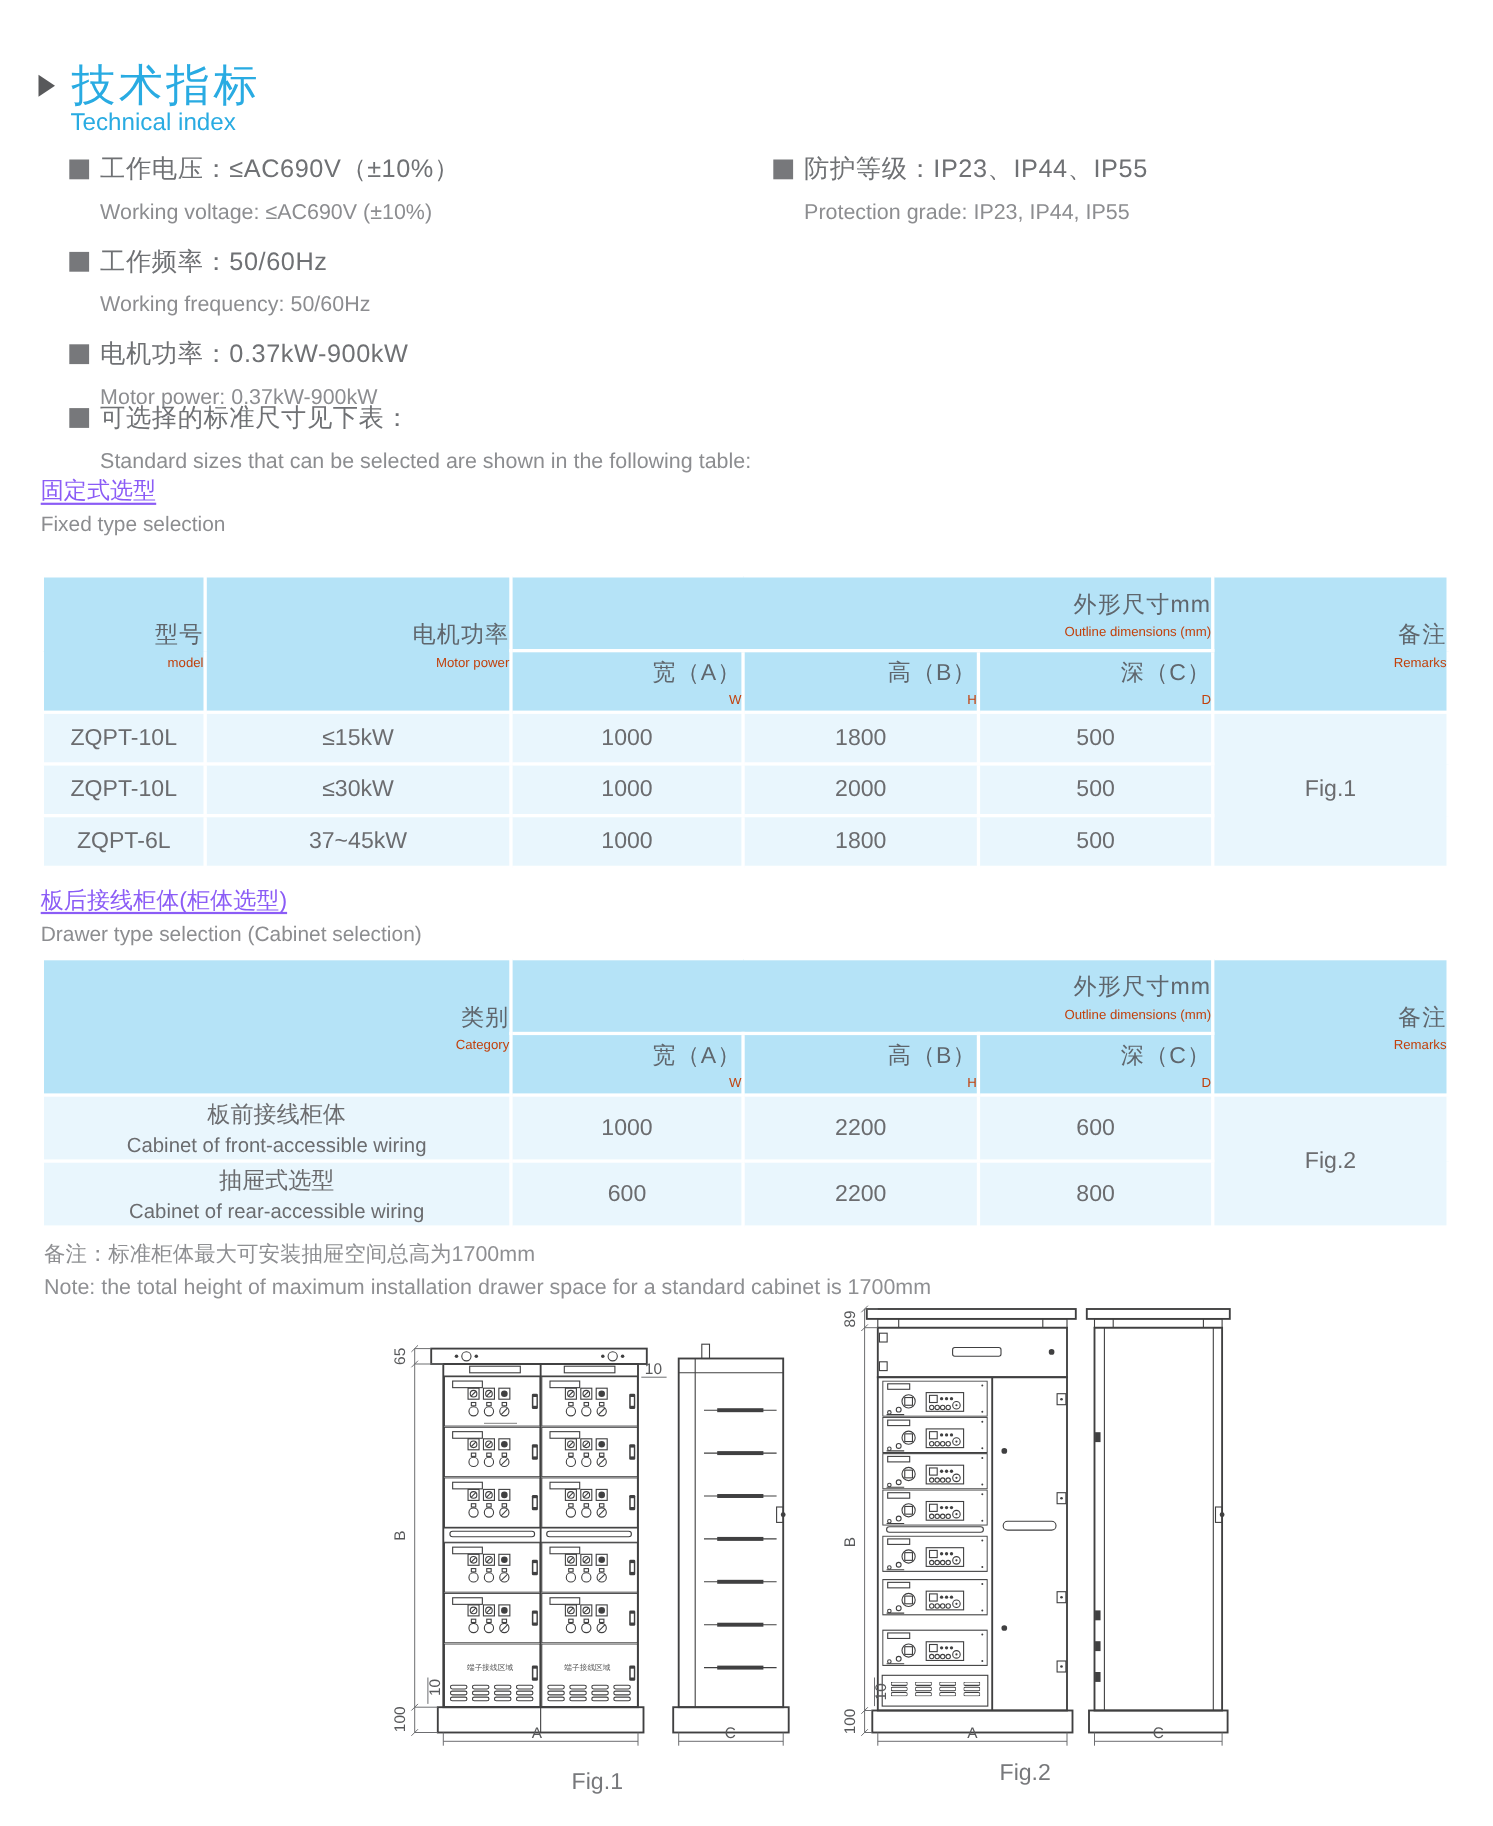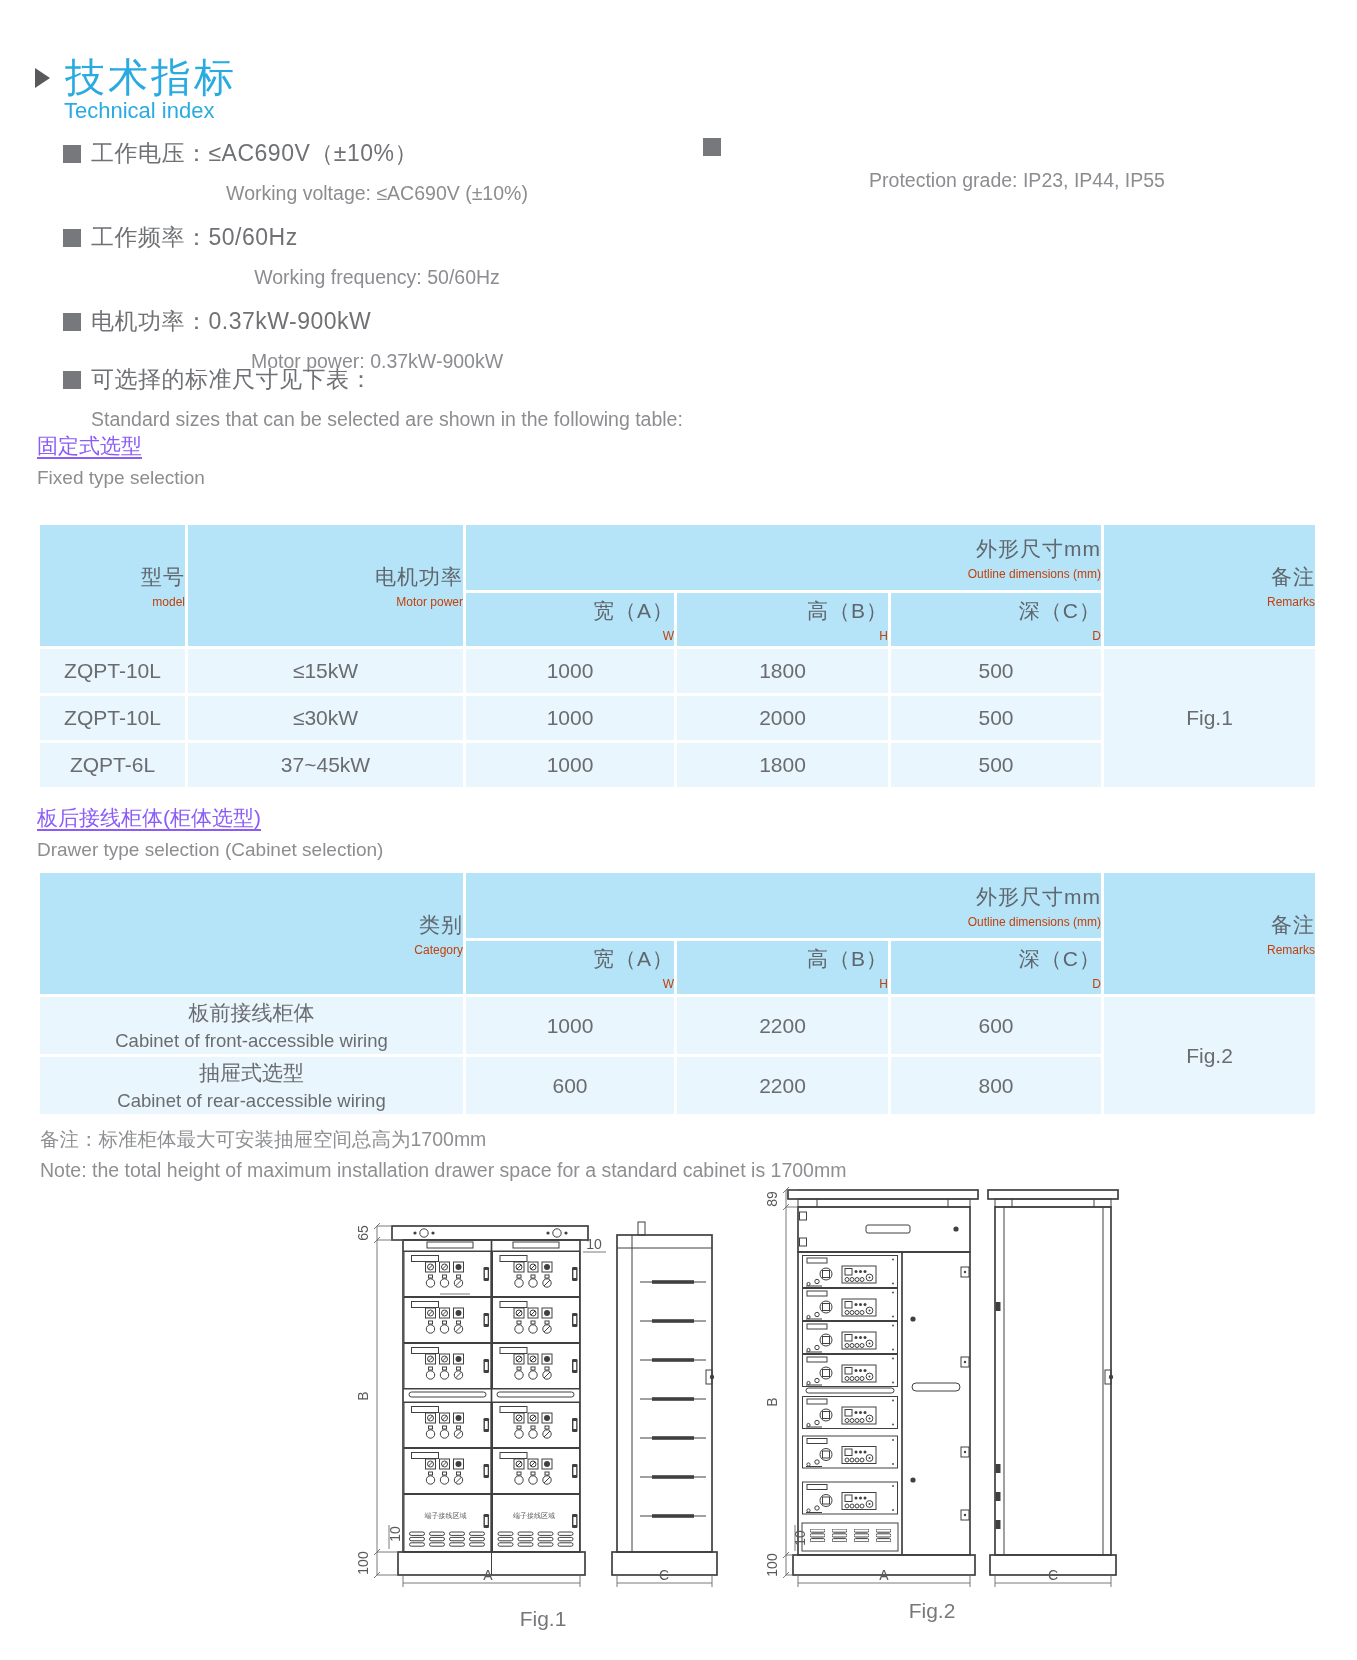--- a/index.html
+++ b/index.html
@@ -10,21 +10,21 @@
   .tri{width:0;height:0;border-left:15px solid #58595b;border-top:10px solid transparent;border-bottom:10px solid transparent;}
   .title-cn{font-size:40px;color:#29abe2;letter-spacing:3px;}
   .title-en{position:absolute;left:64px;top:86px;font-size:22px;color:#29abe2;}
   
   .spec-col{position:absolute;}
   .spec-col.left{left:63px;top:126px;width:600px;}
   .spec-col.right{left:703px;top:126px;width:600px;}
   .spec-item{margin-bottom:14px;}
   .cn-line{font-size:23px;color:#6f7174;letter-spacing:0.5px;display:flex;align-items:center;}
   .bullet{display:inline-block;width:18px;height:18px;background:#77787b;margin-right:10px;flex:0 0 auto;}
-  .en-line{font-size:19.5px;color:#8c8d90;padding-left:28px;margin-top:13px;margin-bottom:17px;text-align:center;}
+  .en-line{font-size:19.5px;color:#8c8d90;padding-left:28px;margin-top:13px;margin-bottom:17px;}
   .intro{position:absolute;left:63px;top:352px;}
   
   .sec{position:absolute;left:37px;}
   .sec-cn{font-size:21px;color:#8b5cf6;text-decoration:underline;text-underline-offset:4px;}
   .sec-en{font-size:19px;color:#8c8d90;margin-top:7px;}
   
   table.spec-table{position:absolute;left:37px;border-collapse:collapse;table-layout:fixed;width:1278px;}
   .spec-table td{border:3px solid #fff;text-align:center;vertical-align:middle;padding:0;}
   .spec-table tr.hdr td{background:#b5e3f7;}
   .spec-table tr.data td{background:#e9f6fd;}
@@ -77,20 +77,21 @@
           <span>电机功率：0.37kW-900kW</span>
         </div>
       <div class="en-line">Motor power: 0.37kW-900kW</div>
     </div>
   </div>
 
   <div class="spec-col right">
     <div class="spec-item">
       <div class="cn-line">
           <span class="bullet"></span>
+          <span>防护等级：IP23、IP44、IP55</span>
         </div>
       <div class="en-line">Protection grade: IP23, IP44, IP55</div>
     </div>
   </div>
 
   <div class="intro">
     <div class="cn-line">
         <span class="bullet"></span>
         <span>可选择的标准尺寸见下表：</span>
       </div>

